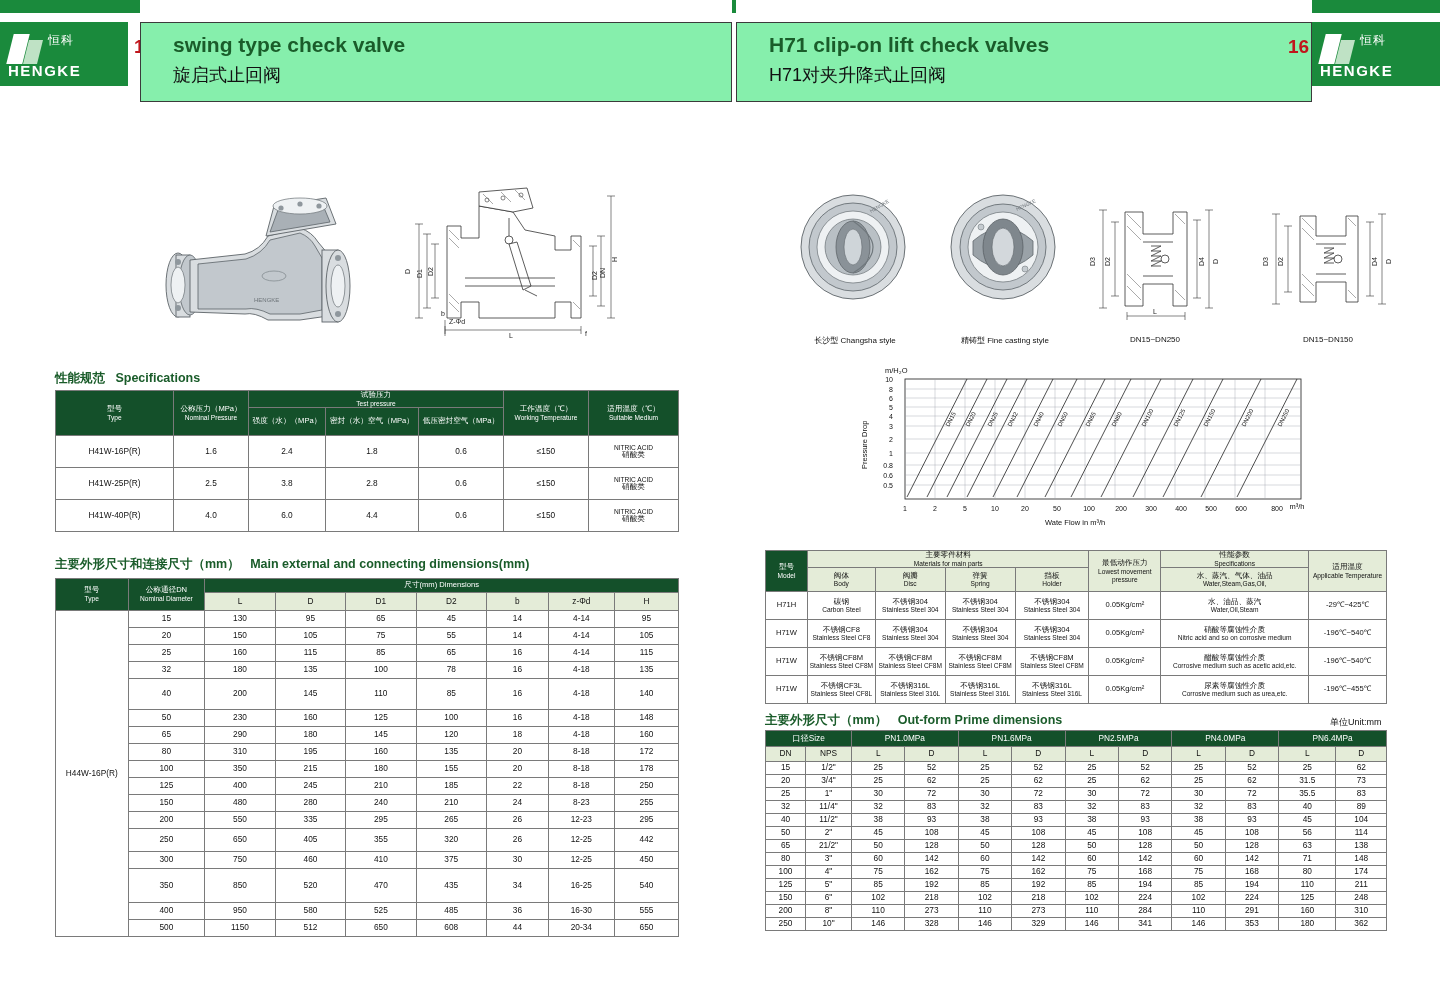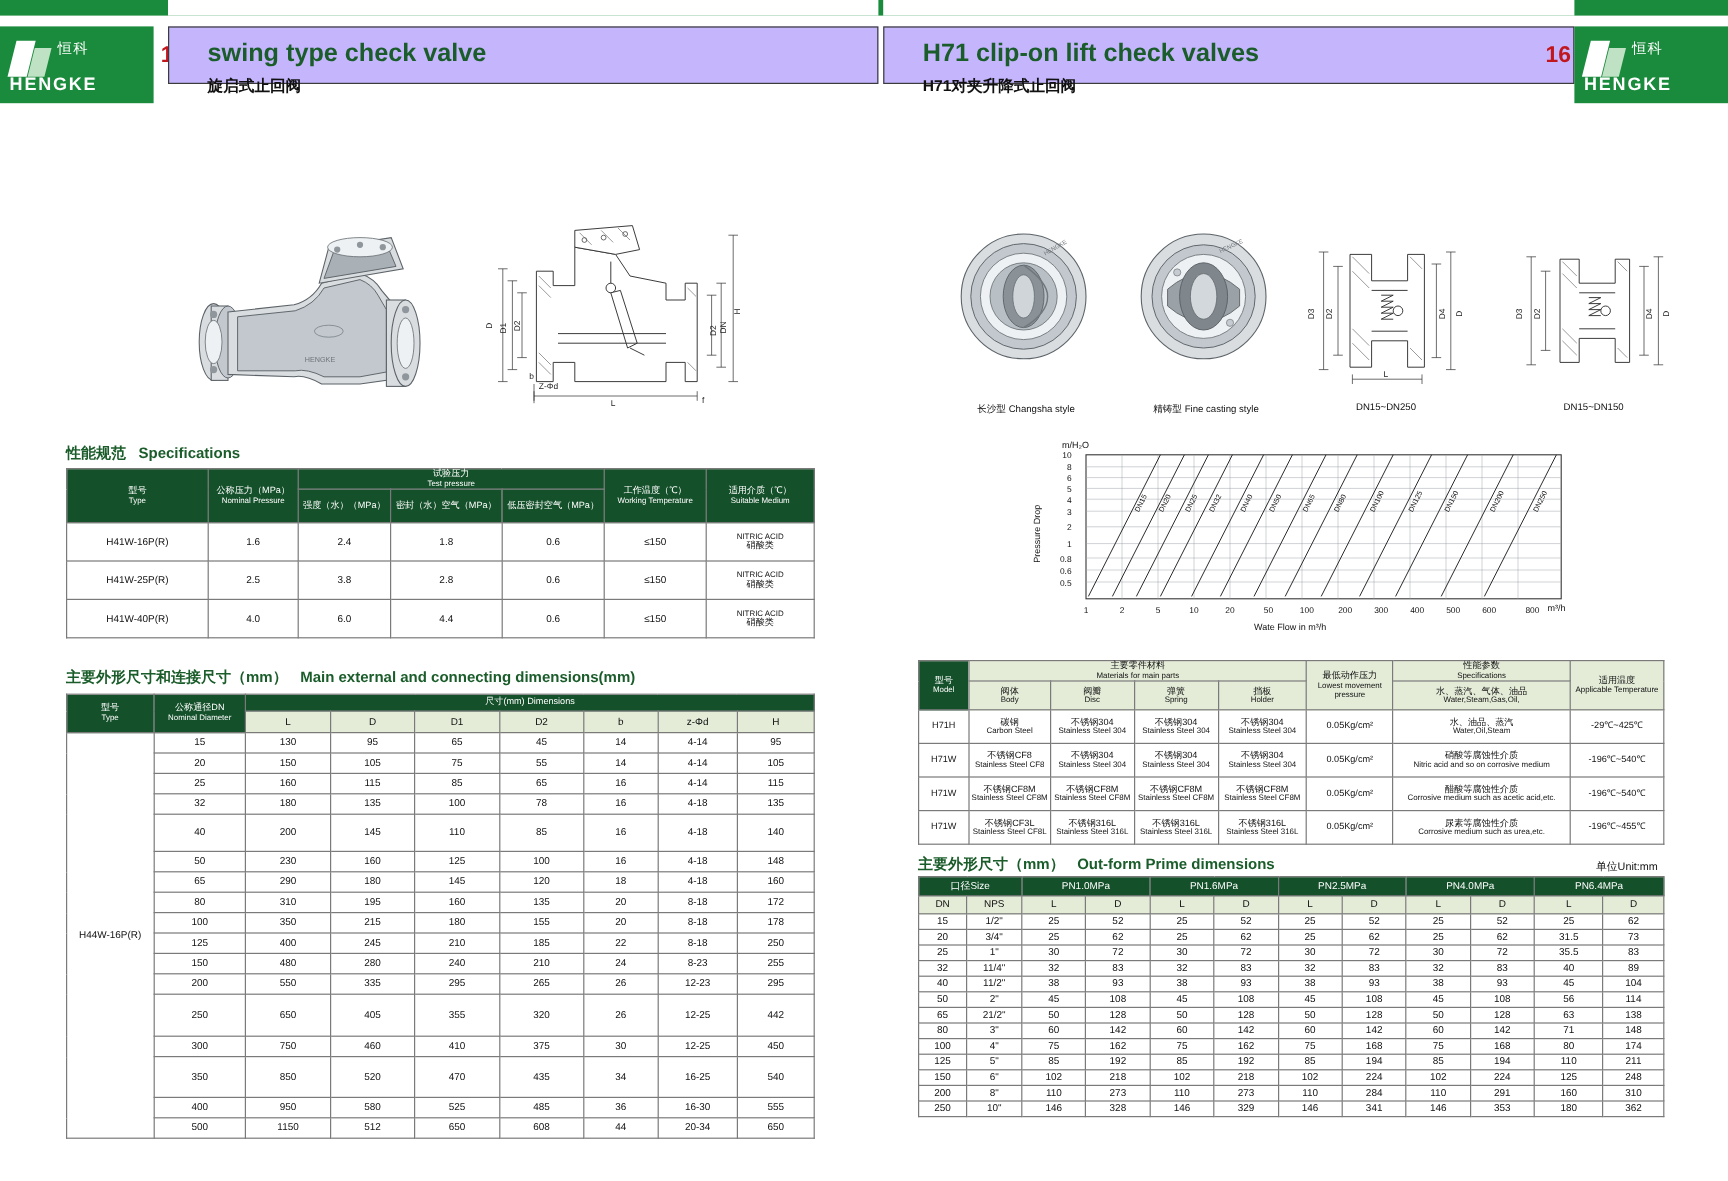--- a/index.html
+++ b/index.html
@@ -17,25 +17,25 @@
   .logo-inner { position:absolute; left:8px; top:10px; width:112px; height:44px; }
   .logo-mark { position:absolute; left:0; top:2px; width:36px; height:30px; }
   .logo-mark .s1 { position:absolute; left:2px; top:0; width:16px; height:30px; background:#fff; transform:skewX(-14deg); }
   .logo-mark .s2 { position:absolute; left:18px; top:6px; width:14px; height:24px; background:#bfe2c5; transform:skewX(-14deg); }
   .logo-cn { position:absolute; left:40px; top:0px; color:#fff; font-size:12px; letter-spacing:1px; }
   .logo-en { position:absolute; left:0px; top:30px; color:#fff; font-size:15px; font-weight:bold; letter-spacing:1.5px; }
   .page-num { position:absolute; top:36px; font-size:19px; font-weight:bold; color:#c0161c; }
   .page-num.left { left:134px; }
   .page-num.right { left:1288px; }
 
-  .title-box { position:absolute; top:22px; height:48px; background:#c4b5fd; border:1px solid #3b3b3b; }
+  .title-box { position:absolute; top:22px; height:80px; background:#86efac; border:1px solid #3b3b3b; }
   .title-box.left { left:140px; width:592px; }
   .title-box.right { left:736px; width:576px; }
   .title-en { position:absolute; font-size:21px; font-weight:bold; color:#1a5c2a; letter-spacing:0px; }
-  .title-cn { position:absolute; font-size:13px; color:#111;font-weight:bold; }
+  .title-cn { position:absolute; font-size:18px; color:#111; }
   .tb-left .title-en { left:32px; top:10px; }
   .tb-left .title-cn { left:32px; top:40px; }
   .tb-right .title-en { left:32px; top:10px; }
   .tb-right .title-cn { left:32px; top:40px; }
   .hdr-green-bar { position:absolute; left:0; top:0; width:1440px; height:13px; background:#1a8a3c; }
   .hdr-green-bar .white-gap { position:absolute; top:0; height:13px; background:#fff; }
 
   
   .sec-head { position:absolute; font-size:12.5px; font-weight:bold; color:#1a5c2a; white-space:nowrap; }
   .sec-head .cn { color:#1a5c2a; }
@@ -237,21 +237,21 @@
     </th>
     <th class="hdr-dark" colspan="3" style="width:236px;">
       <span class="cn-s">试验压力</span>
       <span class="en-s">Test pressure</span>
     </th>
     <th class="hdr-dark" rowspan="2" style="width:85px;">
       <span class="cn-s">工作温度（℃）</span>
       <span class="en-s">Working Temperature</span>
     </th>
     <th class="hdr-dark" rowspan="2" style="width:90px;">
-      <span class="cn-s">适用介质（℃）</span>
+      <span class="cn-s">适用温度（℃）</span>
       <span class="en-s">Suitable Medium</span>
     </th>
   </tr>
   <tr>
     <th class="hdr-dark" style="height:28px;">
           <span class="cn-s">强度（水）（MPa）</span>
         </th>
     <th class="hdr-dark">
           <span class="cn-s">密封（水）空气（MPa）</span>
         </th>
@@ -448,21 +448,21 @@
         <td style="height: 17px;">265</td>
         <td style="height: 17px;">26</td>
         <td style="height: 17px;">12-23</td>
         <td style="height: 17px;">295</td>
       </tr>
       <tr>
         <td style="height: 17px;">250</td>
         <td style="height: 17px;">650</td>
         <td style="height: 17px;">405</td>
         <td style="height: 17px;">355</td>
-        <td style="height: 35px; margin-top: 17px;">320</td>
+        <td style="height: 23px; margin-top: 17px;">320</td>
         <td style="height: 17px;">26</td>
         <td style="height: 17px;">12-25</td>
         <td style="height: 17px;">442</td>
       </tr>
       <tr>
         <td style="height: 17px;">300</td>
         <td style="height: 17px;">750</td>
         <td style="height: 17px;">460</td>
         <td style="height: 17px;">410</td>
         <td style="height: 17px;">375</td>

